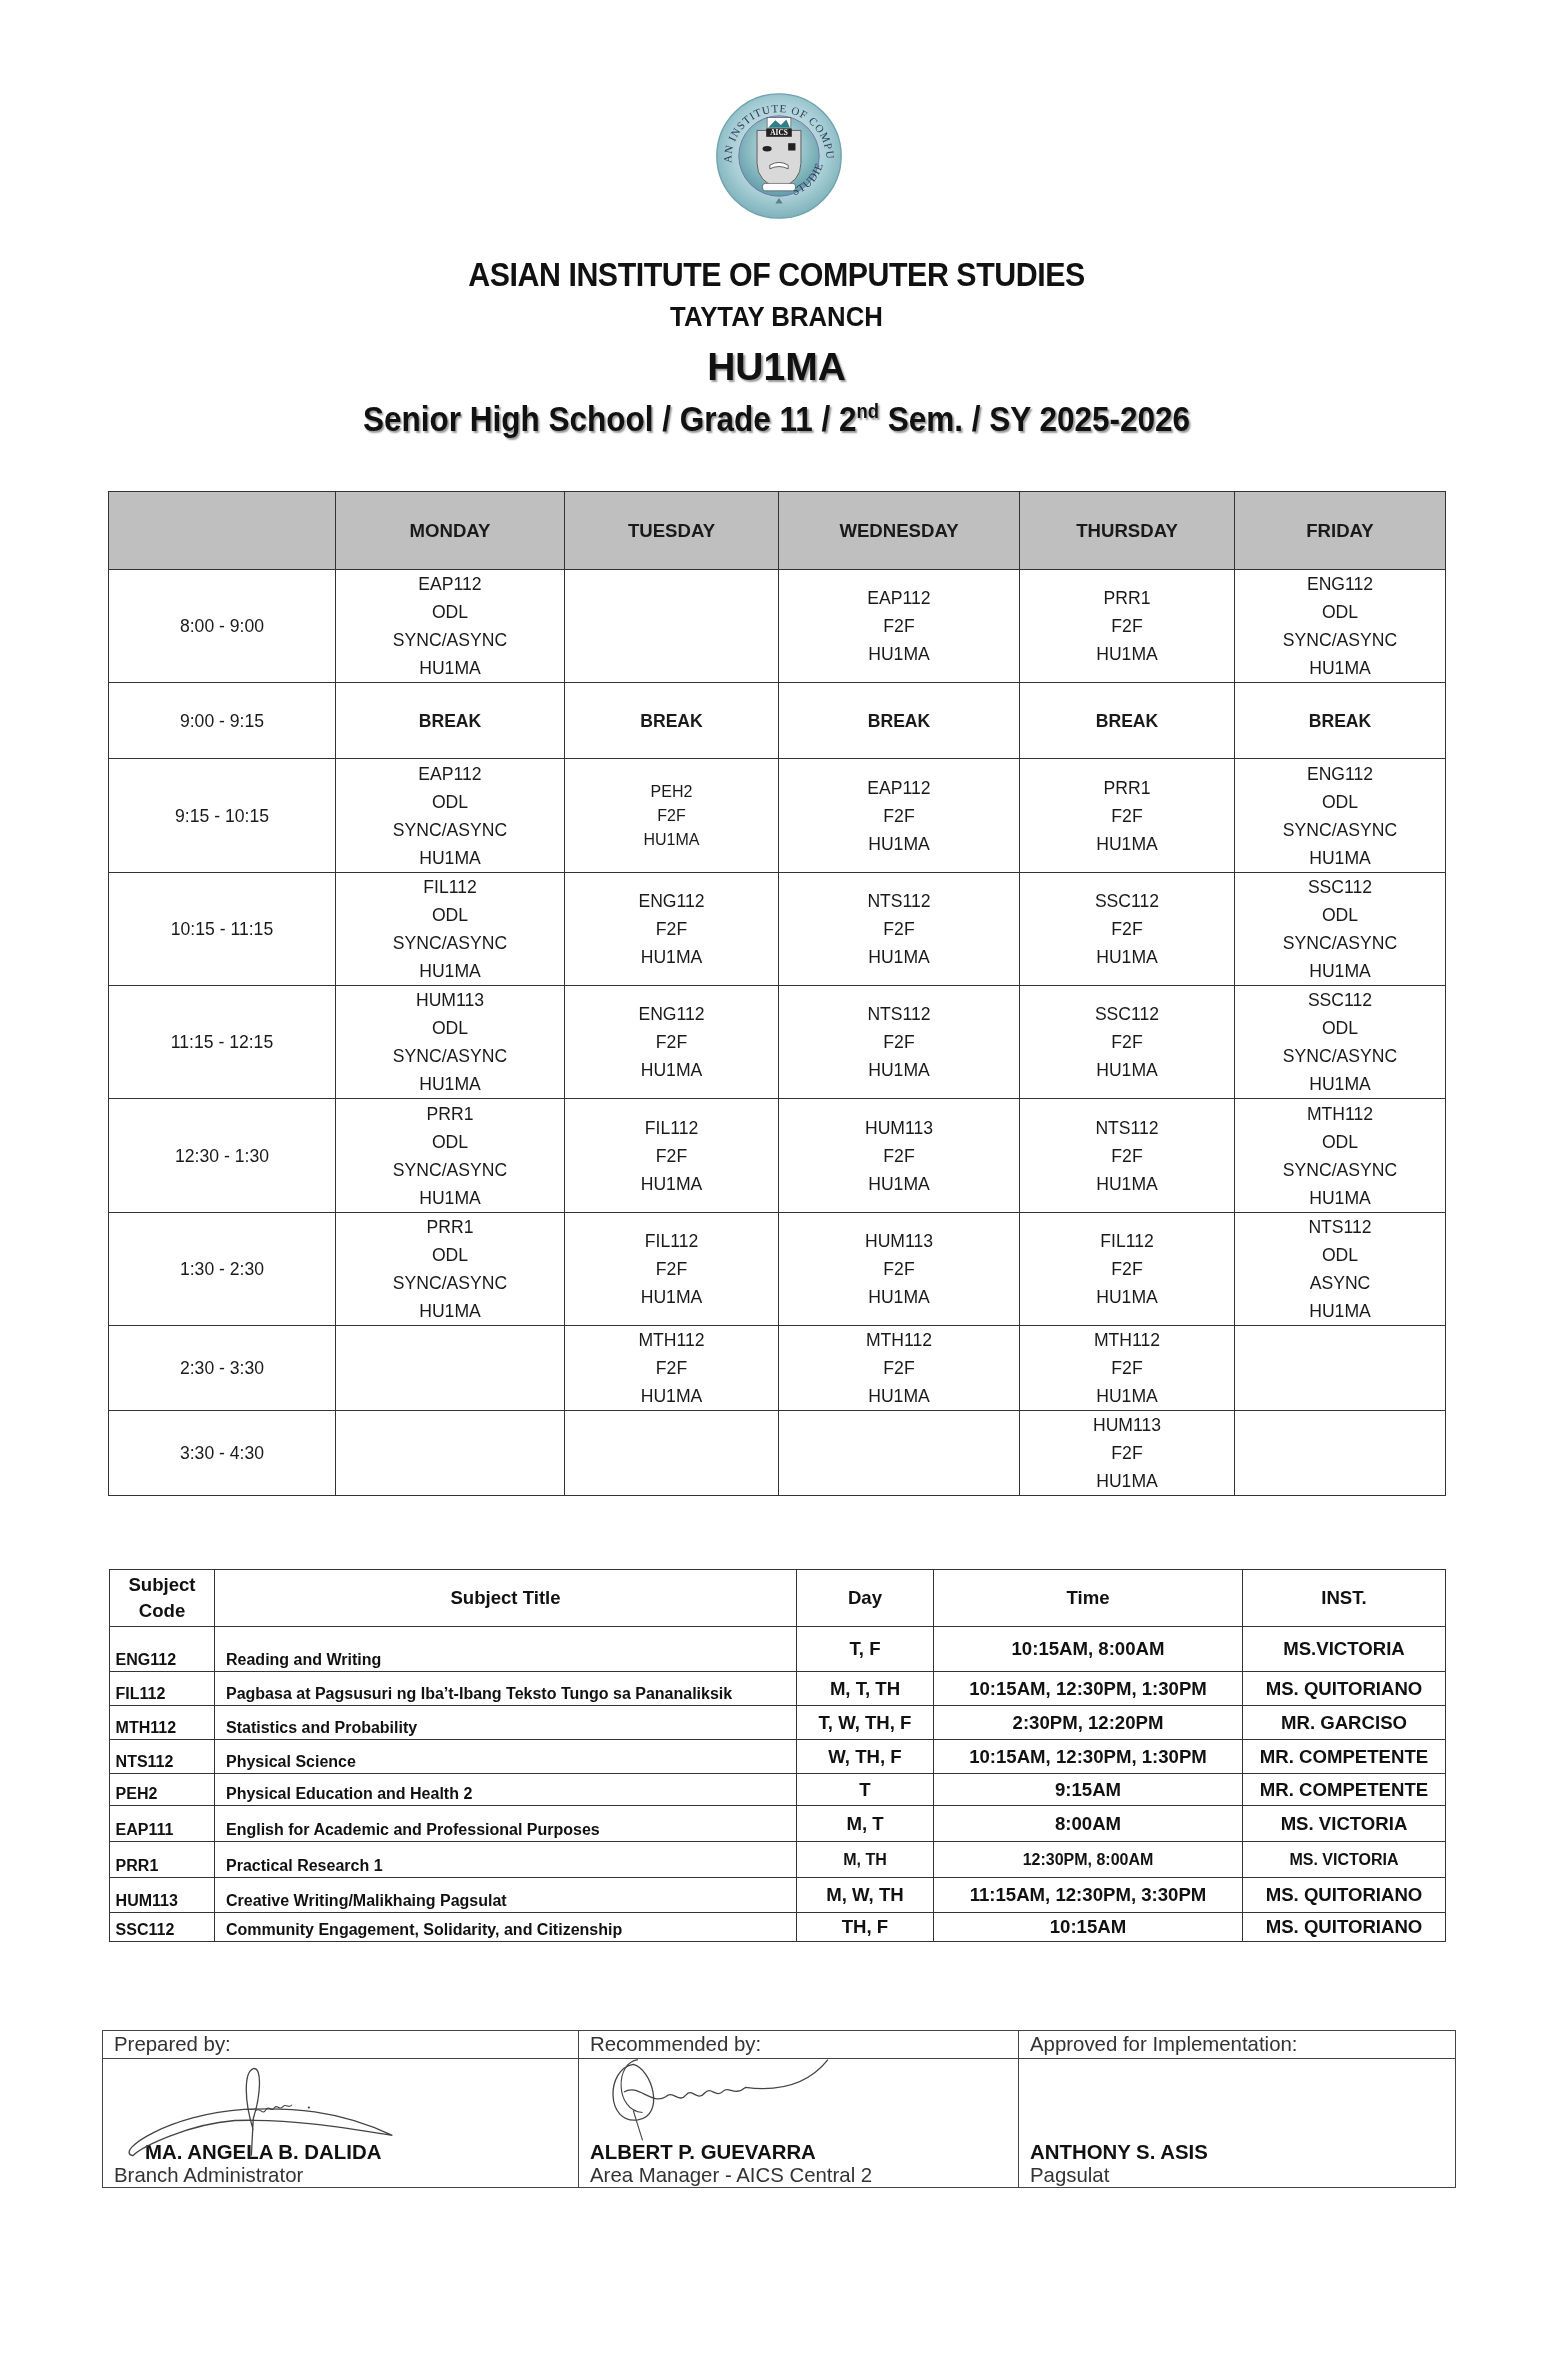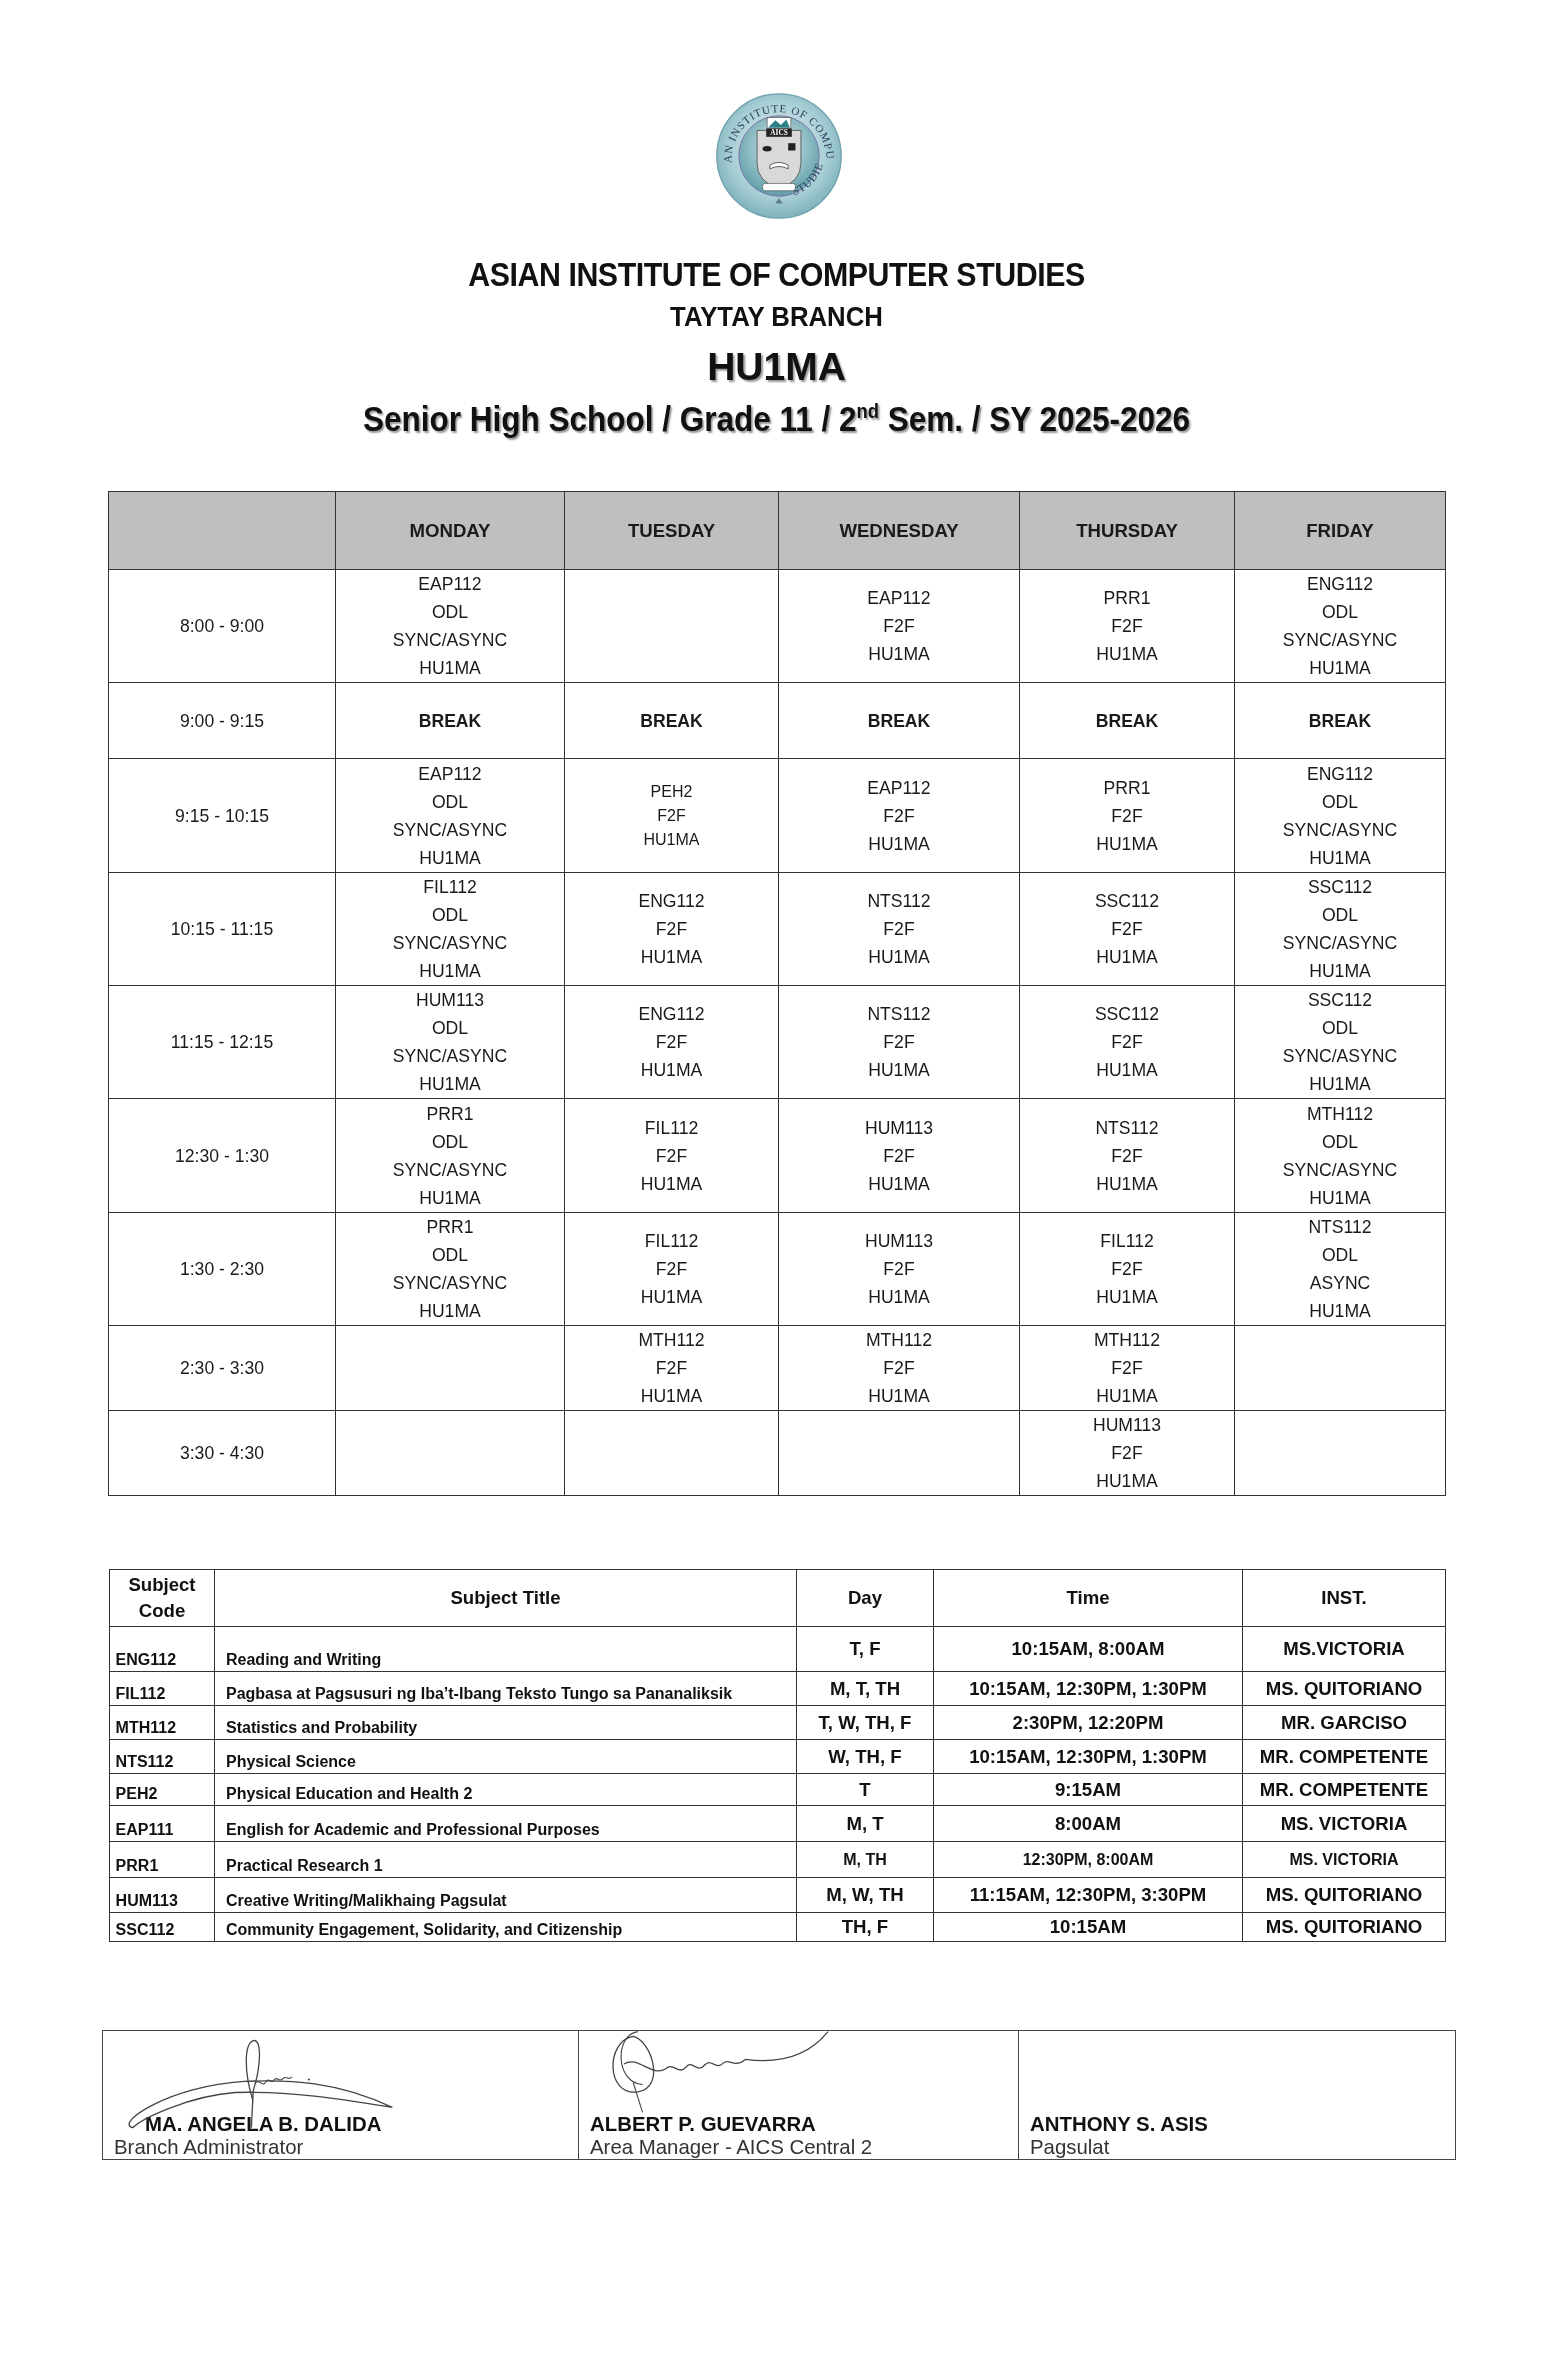--- a/index.html
+++ b/index.html
@@ -415,20 +415,25 @@
     </tbody>
 </table>
 
 <table class="sig">
   <colgroup>
       <col style="width:476px">
       <col style="width:440px">
       <col style="width:437px">
     </colgroup>
   <tbody>
+      <tr>
+    <td class="lbl">Prepared by:</td>
+    <td class="lbl">Recommended by:</td>
+    <td class="lbl">Approved for Implementation:</td>
+  </tr>
   <tr>
     <td class="body">
       <svg class="signature" style="left:11px; top:3.7px;" width="297" height="102" viewBox="0 0 320 110">
         <path d="M 20 100 C 0 95, 60 55, 140 50 C 190 48, 240 50, 300 78 C 250 70, 190 60, 130 62 C 80 66, 30 90, 20 100 Z" fill="none" stroke="#444" stroke-width="1.4"></path>
         <path d="M 150 72 C 140 40, 140 10, 150 6 C 160 4, 158 35, 150 60 L 148 100" fill="none" stroke="#444" stroke-width="1.4"></path>
         <path d="M 152 52 c 5 -6, 8 6, 12 -2 c 3 -5, 6 4, 9 -2 c 3 -4, 5 4, 9 -1 c 4 -4, 6 3, 10 -2" fill="none" stroke="#444" stroke-width="1.2"></path>
         <circle cx="210" cy="48" r="1.2" fill="#444"></circle>
       </svg>
       <span class="nm" style="padding-left:31px">MA. ANGELA B. DALIDA</span>
       <span class="role">Branch Administrator</span>

